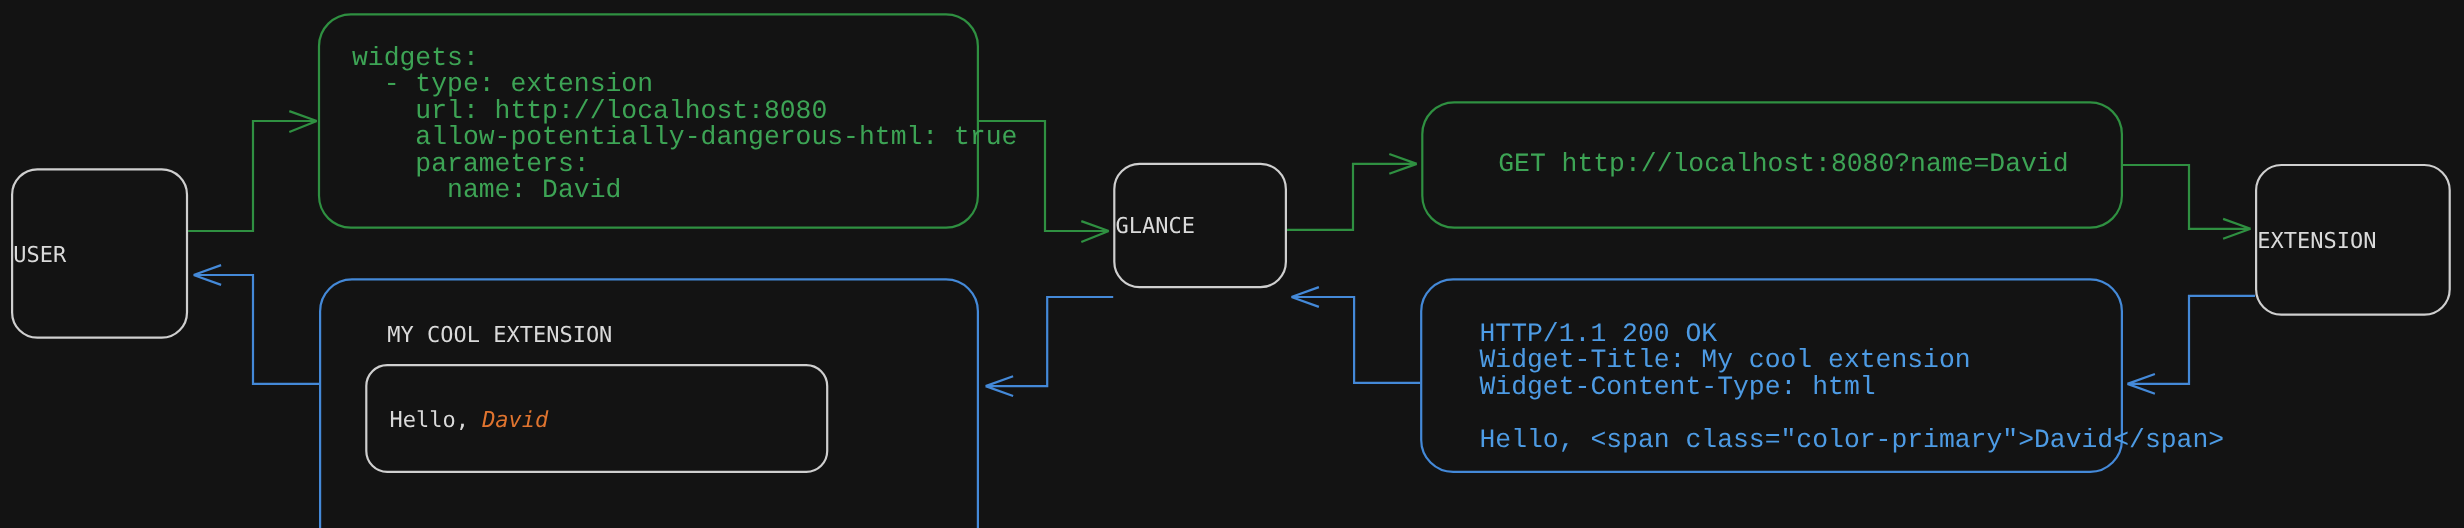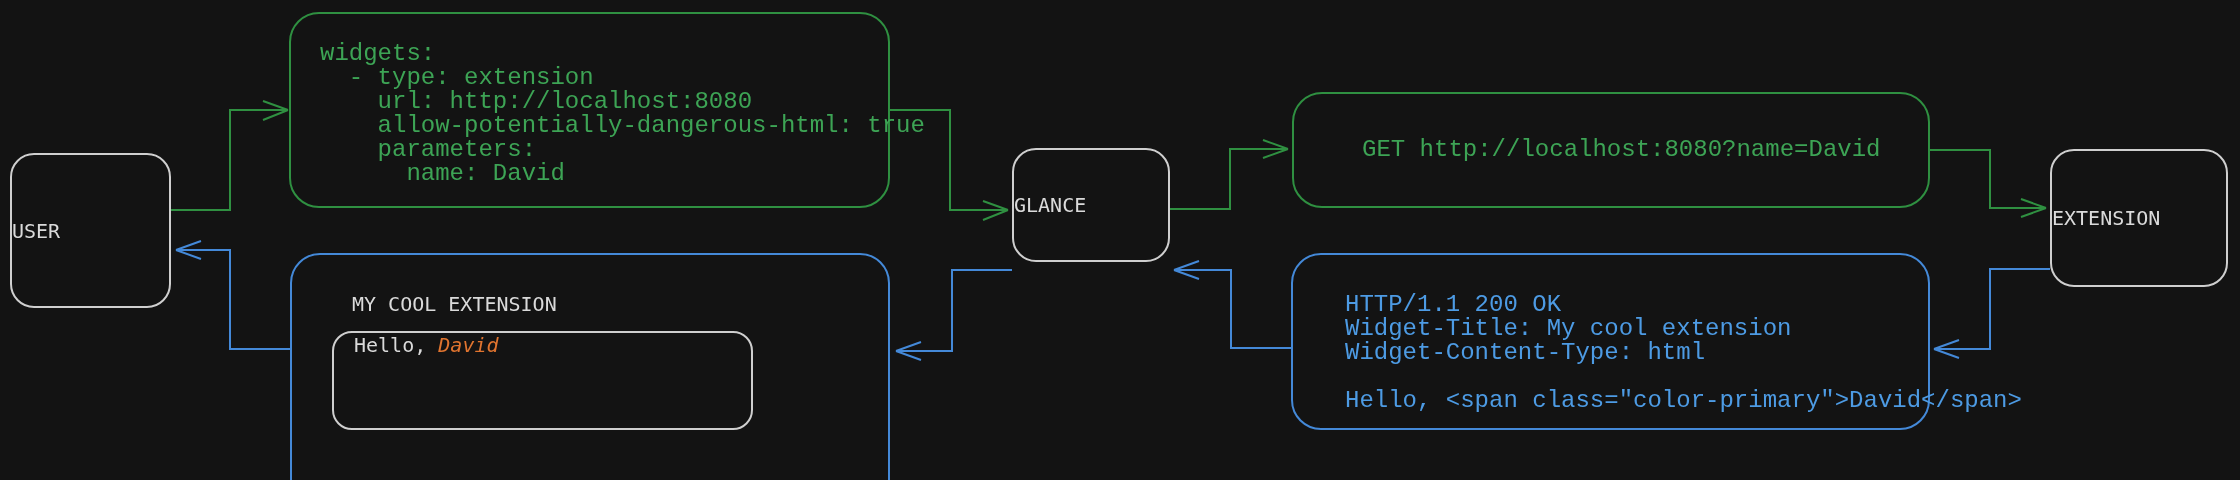--- a/index.html
+++ b/index.html
@@ -34,21 +34,21 @@
   #request-box pre{padding-left:68px;}
 
   #response-box{left:1291px;top:253px;width:639px;height:177px;}
   #response-box pre{padding:38px 0 0 52px;}
 
   #widget-box{left:290px;top:253px;width:600px;height:276px;}
   .widget-title{position:absolute;left:60px;top:37px;font-size:20px;line-height:24px;
                 color:var(--label-text);}
   #widget-inner-box{position:absolute;left:40px;top:76px;width:421px;height:99px;
                     border:2px solid var(--neutral-border);border-radius:20px;
-                    box-sizing:border-box;display:flex;align-items:flex-start;
+                    box-sizing:border-box;display:flex;align-items:center;
                     padding-left:20px;font-size:20px;line-height:24px;
                     color:var(--label-text);white-space:pre;}
   .name-highlight{color:var(--orange);font-style:italic;}
 
   svg.wires{position:absolute;left:0;top:0;width:2240px;height:480px;pointer-events:none;}
   svg.wires path{fill:none;stroke-width:2px;stroke-linecap:butt;stroke-linejoin:miter;}
   svg.wires path.g{stroke:var(--green-line);}
   svg.wires path.b{stroke:var(--blue-line);}
 </style>
 </head>

